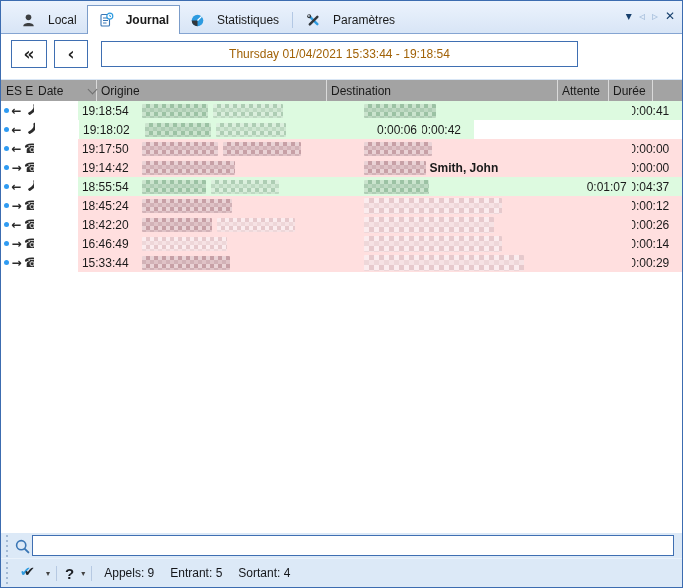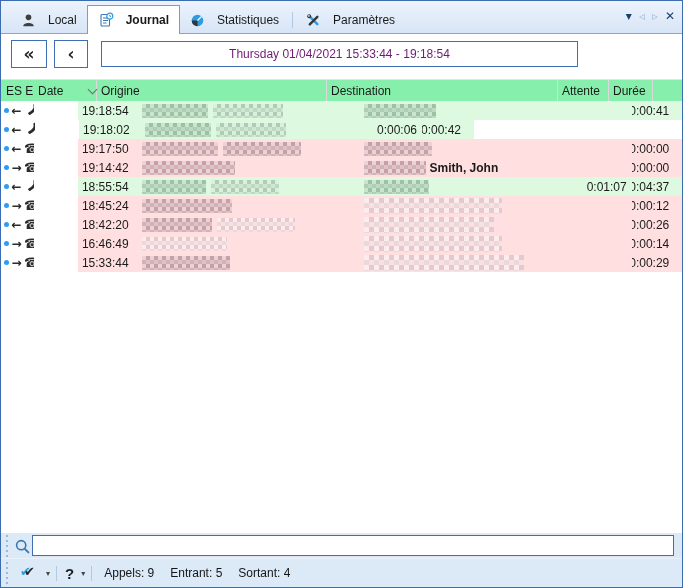--- a/index.html
+++ b/index.html
@@ -37,25 +37,25 @@
     position:absolute; top:6px; width:36px; height:28px; box-sizing:border-box;
     background:#fff; border:1px solid #3f6fb2; color:#222;
     display:flex; align-items:center; justify-content:center;
     font-weight:900; font-size:17px; font-family:"DejaVu Sans", sans-serif; line-height:1;
   }
   #btn-back-all { left:10px; }
   #btn-back { left:53px; width:34px; }
   .datebox {
     position:absolute; left:100px; top:7px; width:477px; height:26px; box-sizing:border-box;
     border:1px solid #3f6fb2; background:#fff;
-    display:flex; align-items:center; justify-content:center; color:#701a75;
+    display:flex; align-items:center; justify-content:center; color:#a16207;
   }
   
   .tablewrap { border-top:1px solid #d9e6f5; }
-  .thead { display:flex; height:21px; align-items:center; background:#86efac; }
+  .thead { display:flex; height:21px; align-items:center; background:#a3a3a3; }
   .th { box-sizing:border-box; height:21px; display:flex; align-items:center; padding-left:4px; }
   .th.bsep { border-right:1px solid #dadada; }
   .th-es  { width:33px; padding-left:5px; }
   .th-date{ width:63px; justify-content:space-between; }
   .th-org { width:230px; }
   .th-dst { width:231px; }
   .th-att { width:51px; }
   .th-dur { width:44px; }
   .th-rest{ flex:1; }
   .sortchev {

